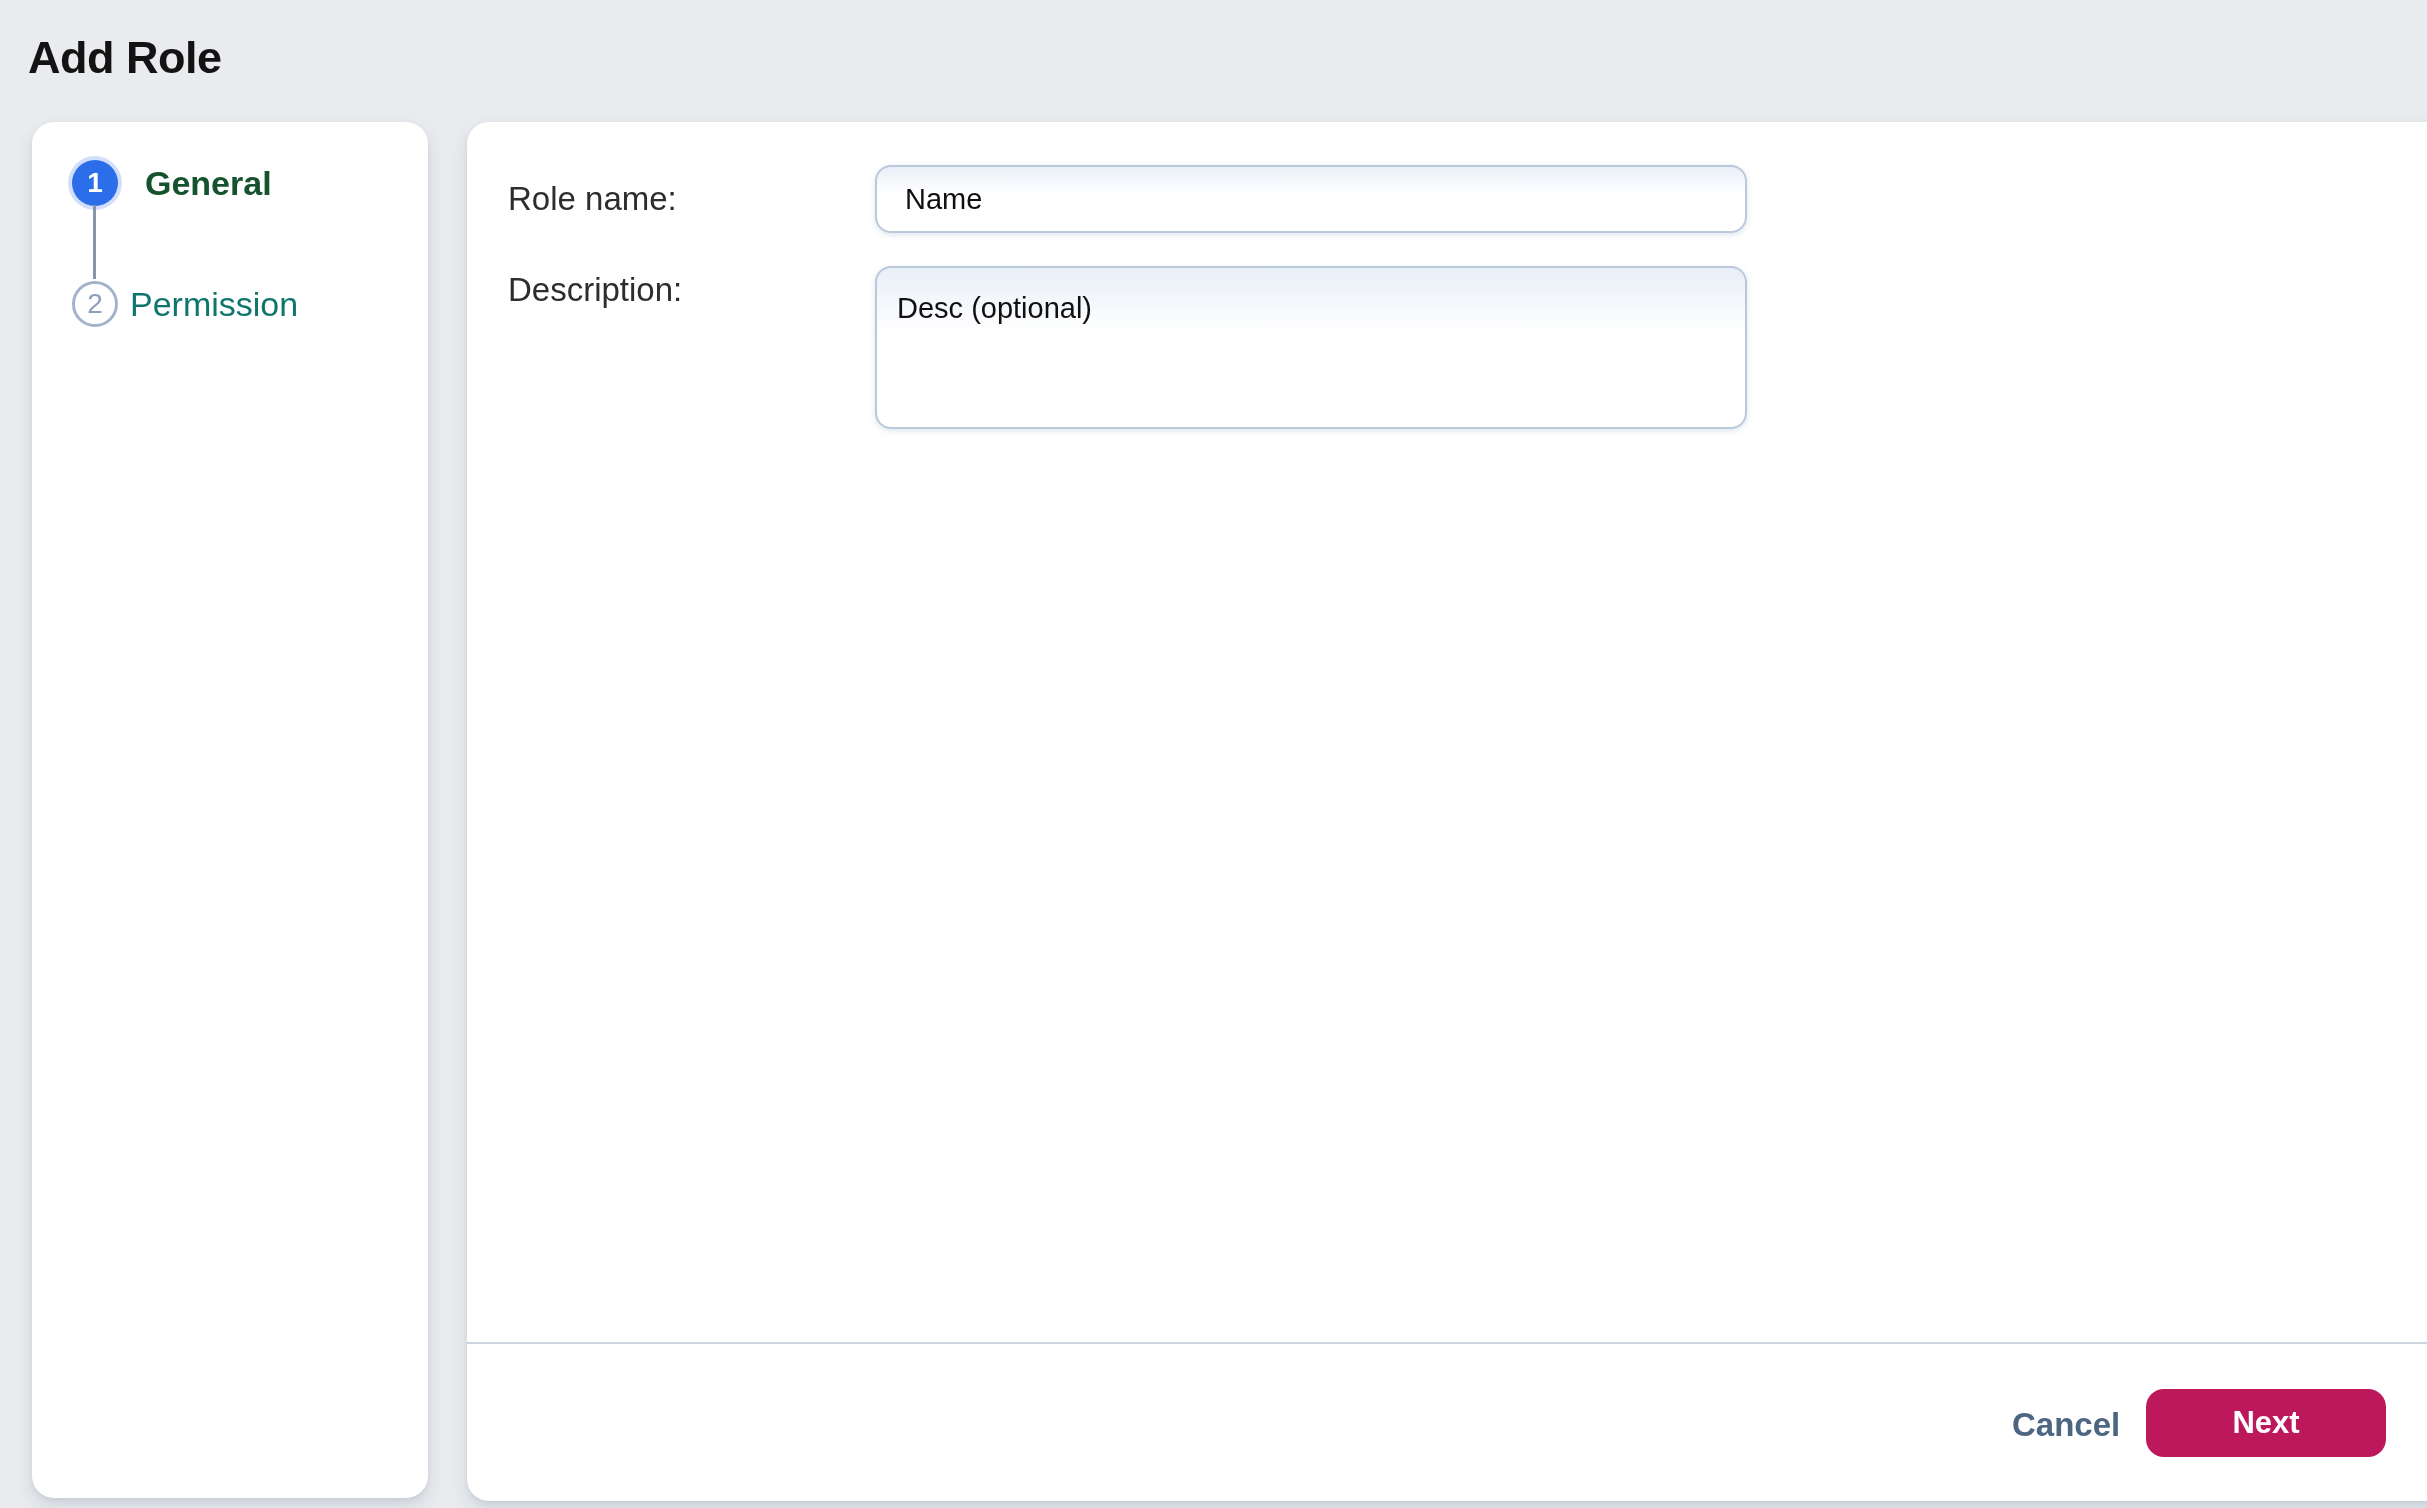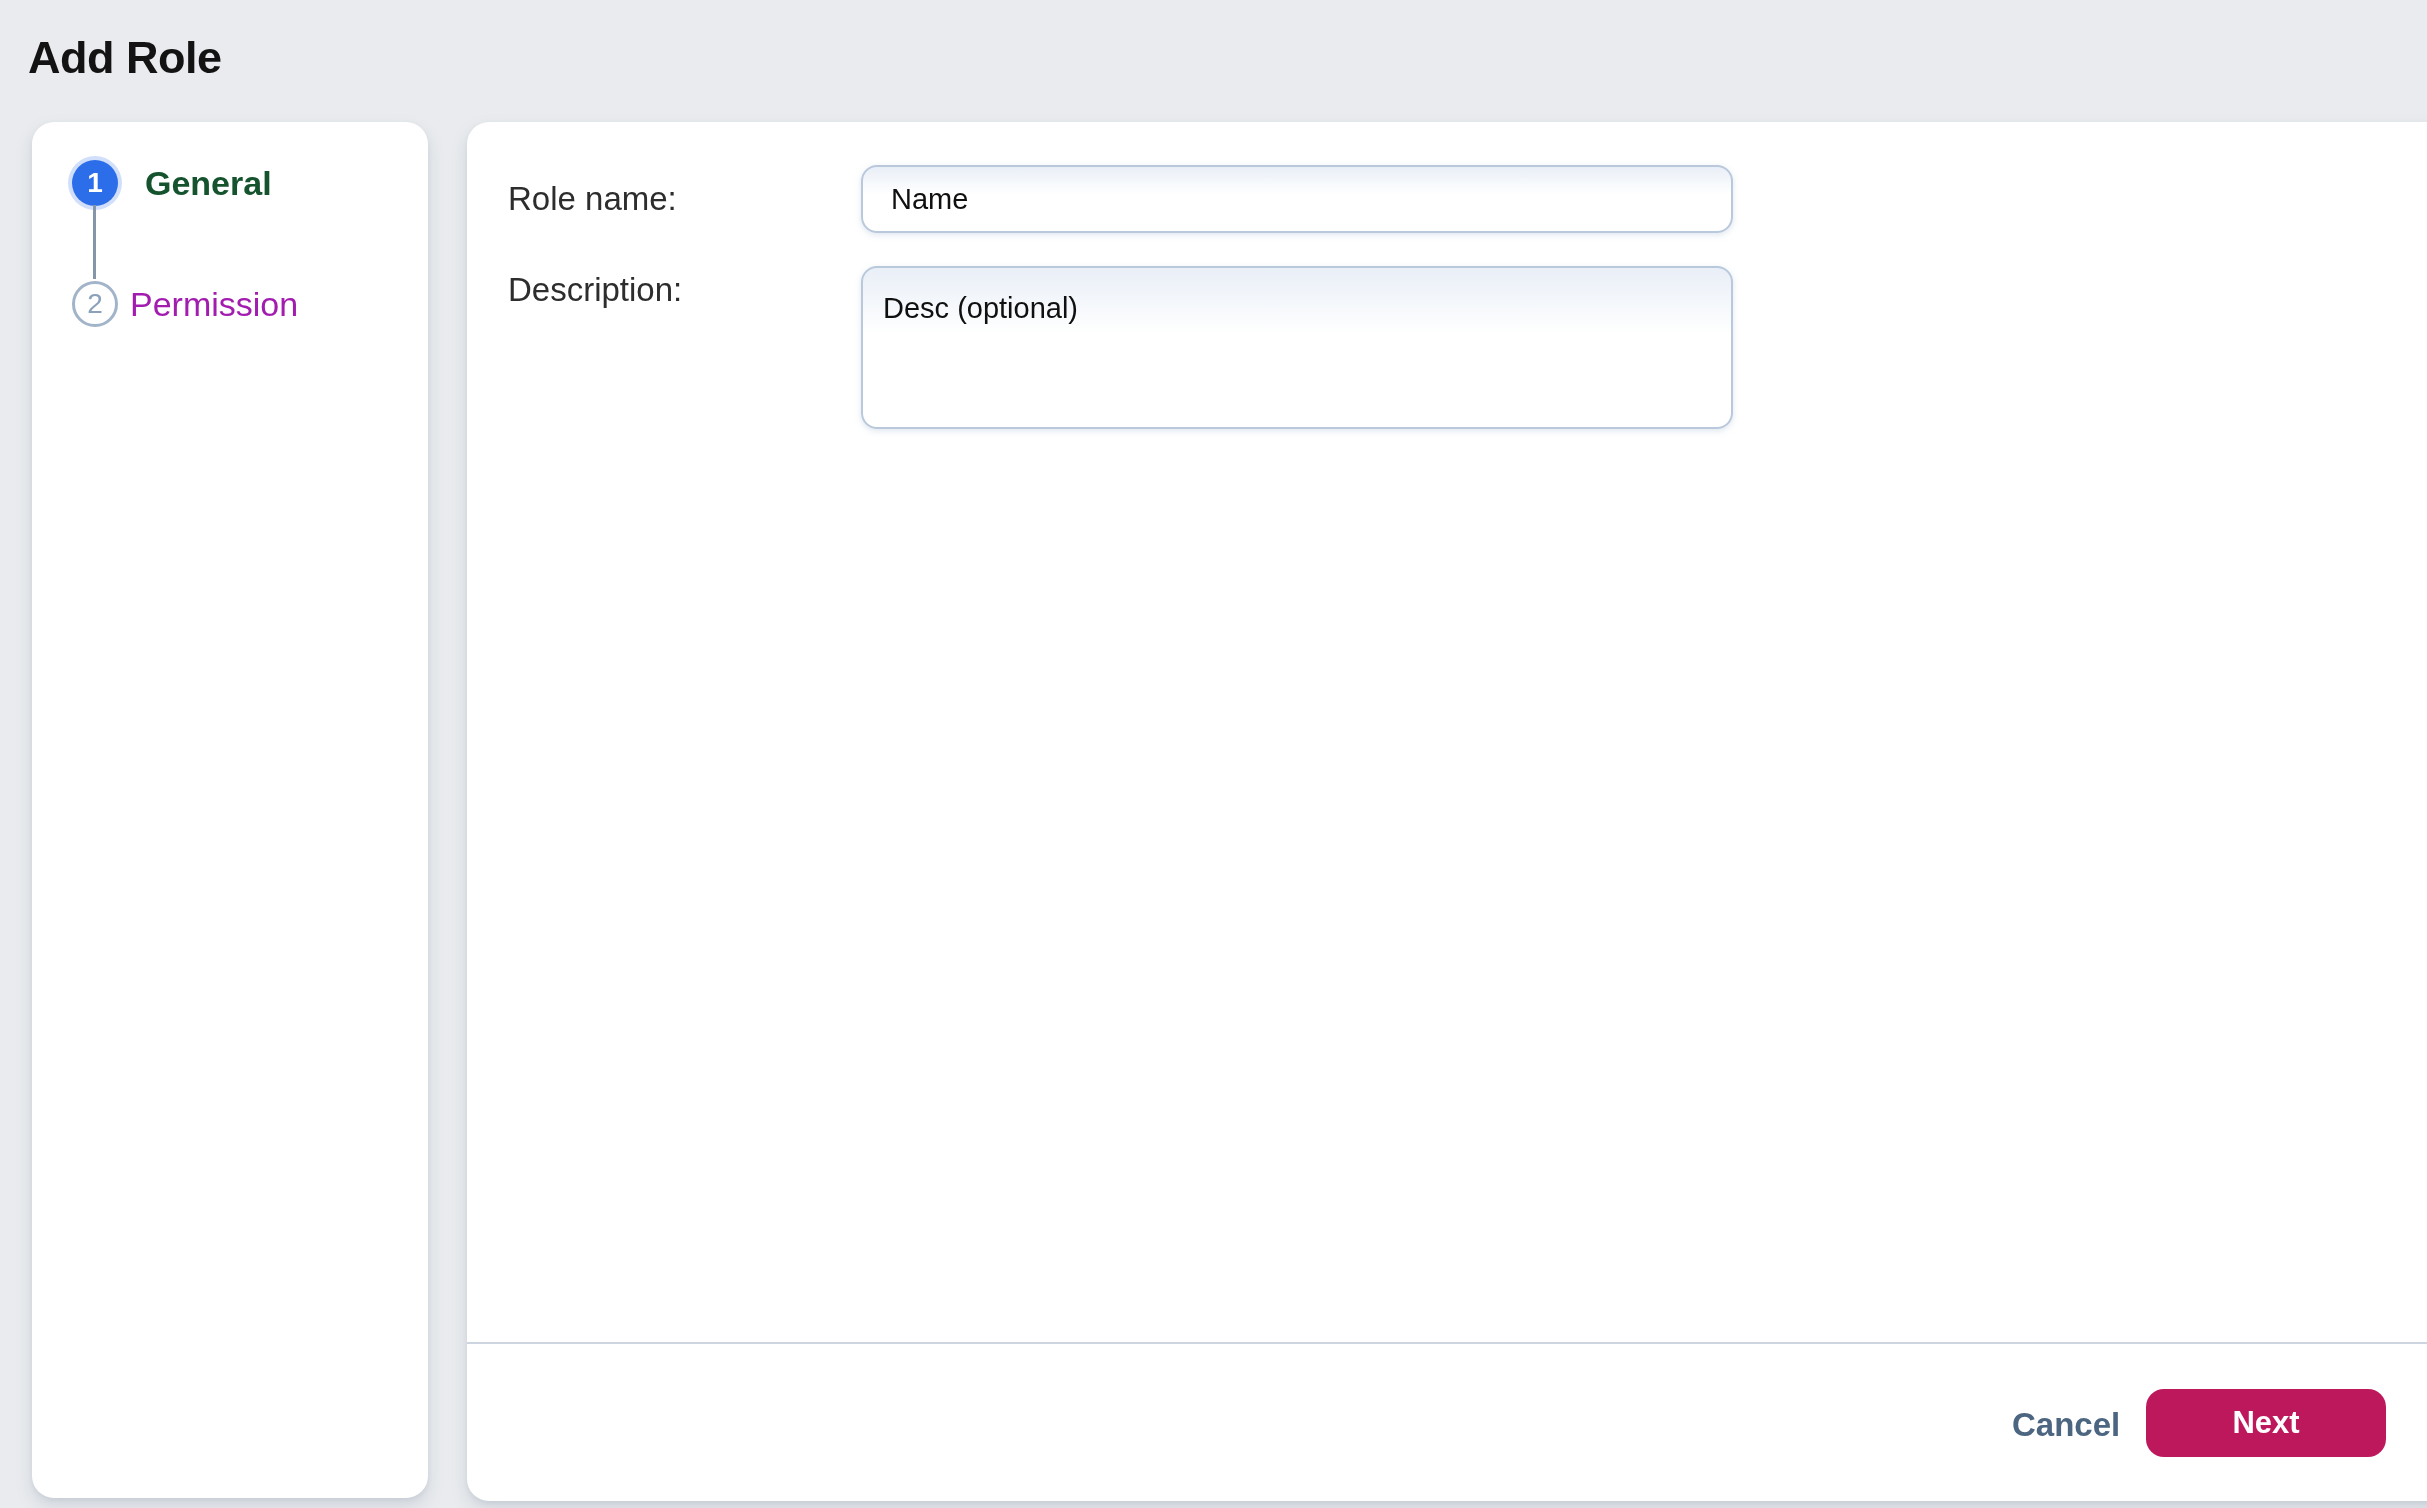--- a/index.html
+++ b/index.html
@@ -36,37 +36,37 @@
   }
   .step-circle.active {
     background: #2c6de9; color: #ffffff; font-weight: bold;
     box-shadow: 0 0 0 4px rgba(44, 109, 233, 0.22);
   }
   .step-circle.inactive {
     background: #ffffff; color: #8ba0bb; border: 3px solid #a2b4ca;
   }
   .step-label { margin-left: 27px; font-size: 34px; }
   .step-label.active { color: #14532d; font-weight: bold; }
-  .step-label.inactive { color: #a21caf; font-weight: normal; margin-left: 12px; }
+  .step-label.inactive { color: #0f766e; font-weight: normal; margin-left: 12px; }
   .step-connector {
     position: absolute; left: 61px; top: 83px;
     width: 3px; height: 74px; background: #8595aa;
   }
 
   
   .form-label {
     position: absolute; left: 41px;
     display: flex; align-items: center;
     font-size: 33px; color: #2d2d2d;
   }
   .label-role { top: 43px; height: 68px; }
   .label-desc { top: 144px; height: 48px; text-align: center; }
 
   .text-field {
-    position: absolute; left: 394px; width: 872px;
+    position: absolute; left: 408px; width: 872px;
     box-sizing: border-box;
     border: 2px solid #b9c8db; border-radius: 16px;
     background: linear-gradient(180deg, #e9eff7 0%, #ffffff 42%);
     box-shadow: 0 2px 6px rgba(168, 189, 214, 0.38);
     font-family: "Liberation Sans", "DejaVu Sans", sans-serif;
     font-size: 29px; color: #101010;
     outline: none;
   }
   .role-input { top: 43px; height: 68px; padding: 0 28px; }
   .desc-textarea {

